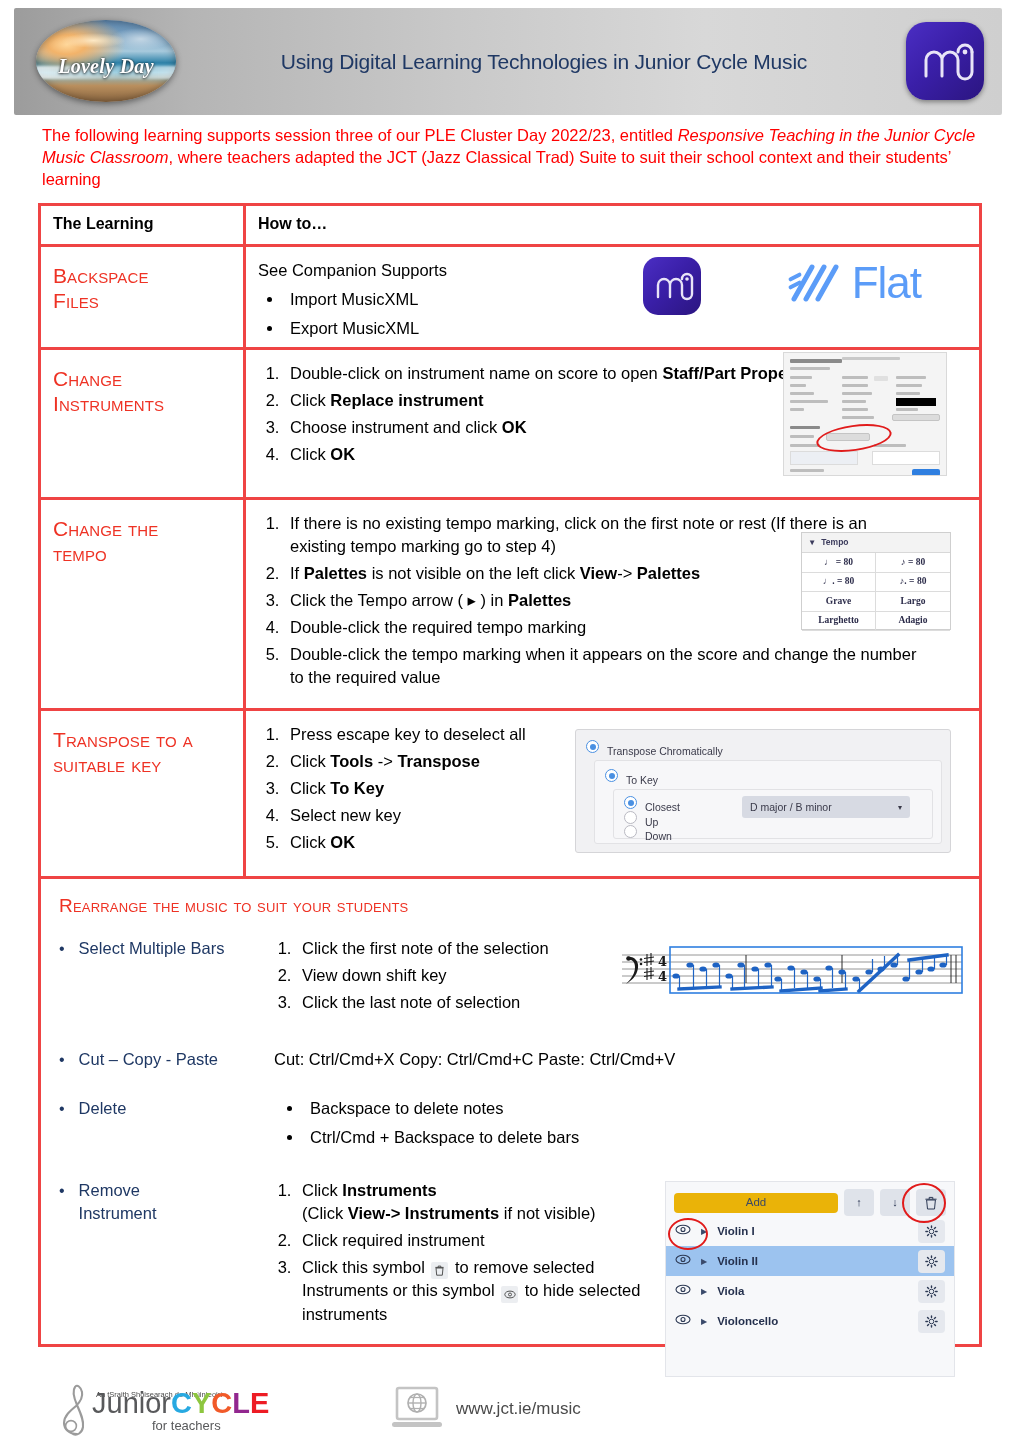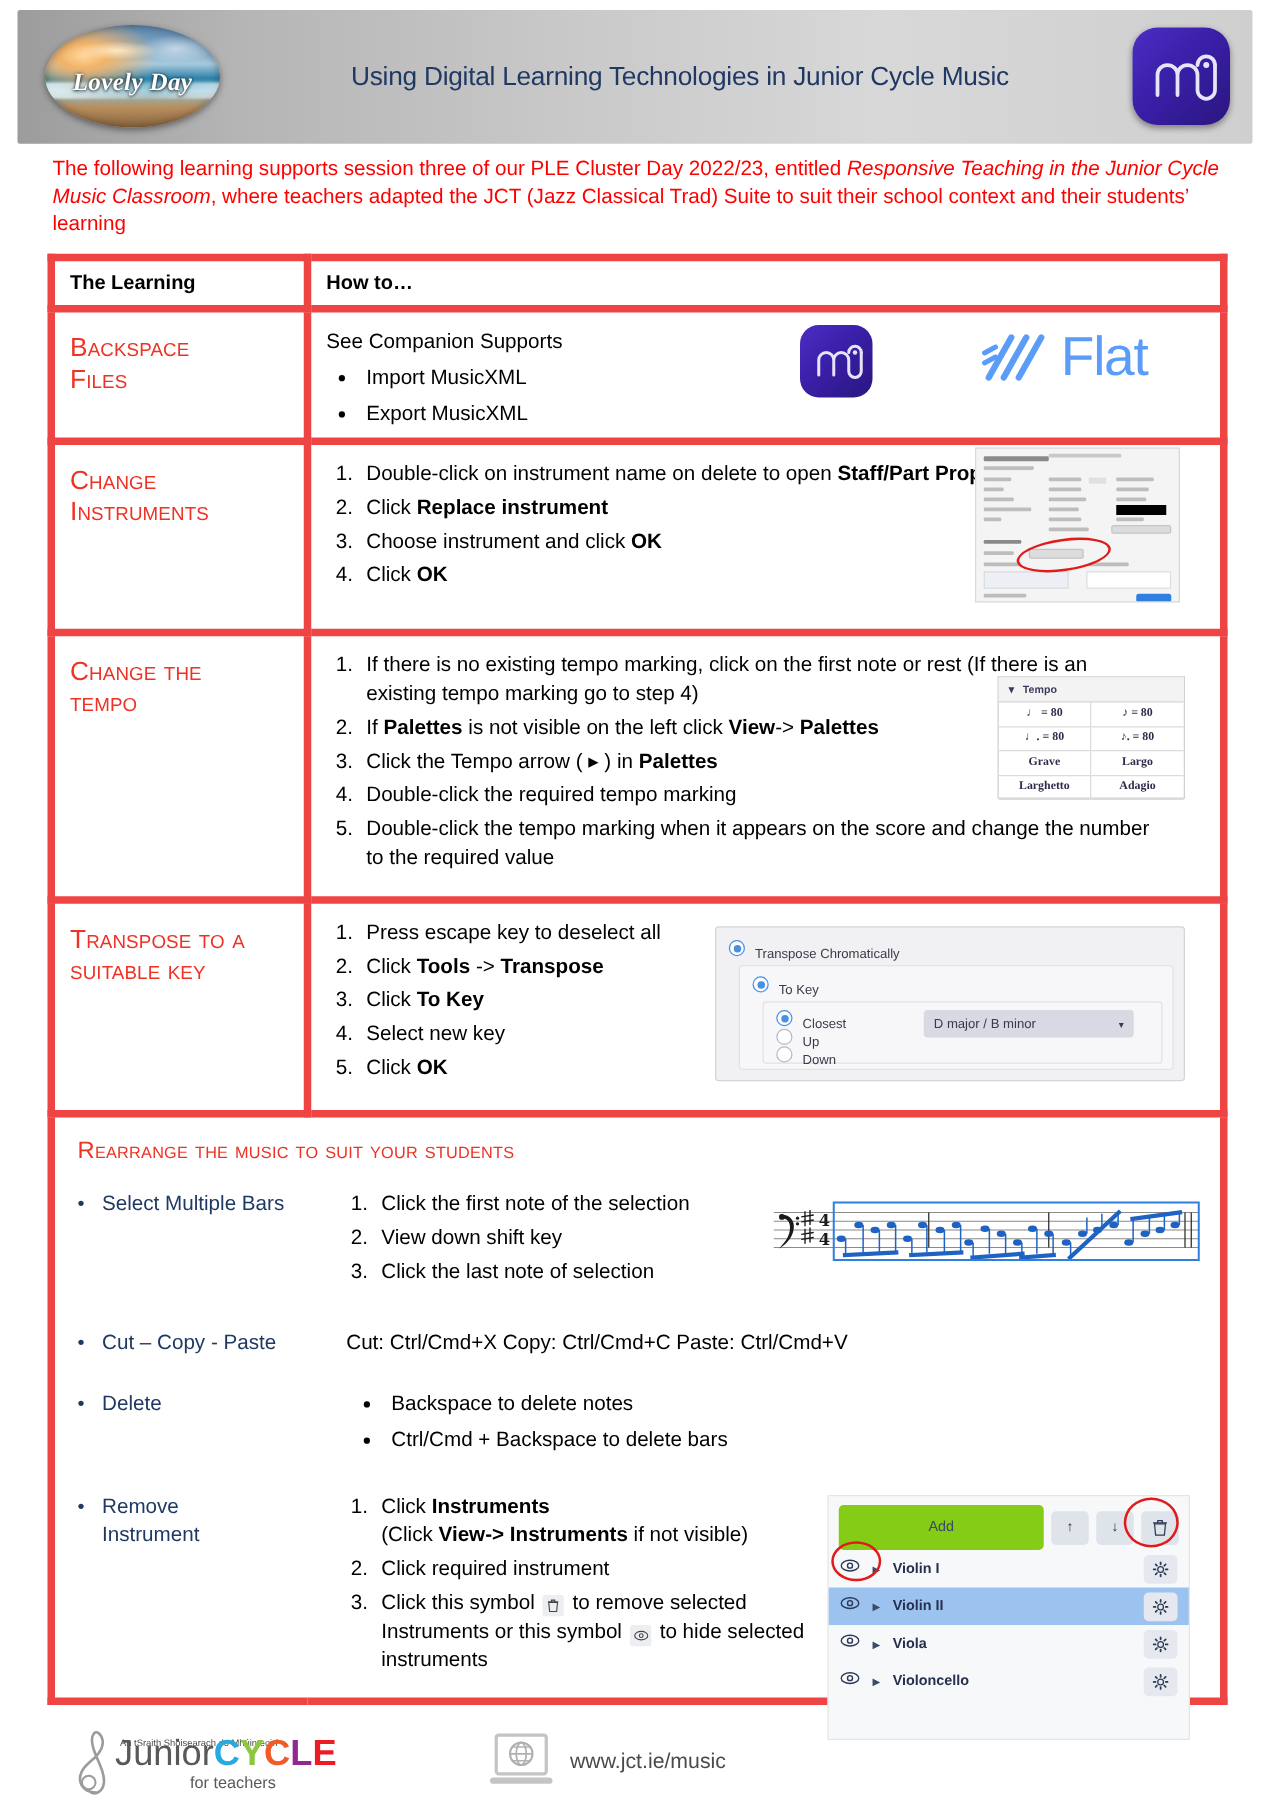--- a/index.html
+++ b/index.html
@@ -65,21 +65,21 @@
     position:absolute; left:42px; top:124px; width:940px;
     color:#ff0000; font-size:16.5px; line-height:22px;
   }
   .intro i { font-style:italic; }
 
   
   .tbl {
     position:absolute; left:38px; top:203px; width:944px;
     border-collapse:collapse;
   }
-  .tbl td { border:6px solid #ef4444; vertical-align:top; padding:0; }
+  .tbl td { border:3px solid #ef4444; vertical-align:top; padding:0; }
   .col-a { width:205px; }
   .row-head td { height:41px; }
   .head-cell { font-weight:bold; font-size:16px; padding:9px 0 0 12px; }
 
   .learn-head {
     color:#ee3224; padding:16px 0 0 12px; line-height:25px;
     font-size:21px; font-variant:small-caps; letter-spacing:.1px;
   }
 
   .cell-body { padding:12px 10px 12px 12px; font-size:16.5px; line-height:23px; position:relative; }
@@ -157,21 +157,21 @@
 
   
   .staffimg { position:absolute; right:6px; top:4px; width:355px; height:56px; }
 
   
   .instr {
     position:absolute; right:16px; top:2px; width:290px; height:196px;
     background:#f7f8fa; border:1px solid #e3e5ea; font-size:11px; color:#24304d;
   }
   .instr .toolbar { display:flex; align-items:center; gap:6px; padding:7px 8px 0 8px; }
-  .instr .addbtn { flex:1; background:#84cc16; border-radius:4px; height:36px;
+  .instr .addbtn { flex:1; background:#eab308; border-radius:4px; height:20px;
     display:flex; align-items:center; justify-content:center; font-size:11.5px; color:#3d4a63; }
   .instr .tbtn { width:30px; height:27px; background:#dfe3ea; border-radius:4px;
     display:flex; align-items:center; justify-content:center; }
   .instr .irow { display:flex; align-items:center; gap:10px; height:30px; padding:0 9px; }
   .instr .irow.sel { background:#9cc3ef; }
   .instr .iname { font-weight:bold; font-size:11.5px; }
   .instr .gear { margin-left:auto; width:27px; height:23px; background:#e5e8ee; border-radius:4px;
     display:flex; align-items:center; justify-content:center; }
   .instr .caret { font-size:8px; color:#3a4a6b; }
 
@@ -285,21 +285,21 @@
     <td class="col-a">
       <div class="learn-head">
         <span>Change</span><br>
         <span>Instruments</span>
       </div>
     </td>
     <td>
       <div class="cell-body" style="height:147px;">
         <ol class="steps">
           <li>
-            <span>Double-click on instrument name on delete to open </span><b>Staff/Part Properties</b>
+            <span>Double-click on instrument name on score to open </span><b>Staff/Part Properties</b>
           </li>
           <li>
             <span>Click </span><b>Replace instrument</b>
           </li>
           <li>
             <span>Choose instrument and click </span><b>OK</b>
           </li>
           <li>
             <span>Click </span><b>OK</b>
           </li>

